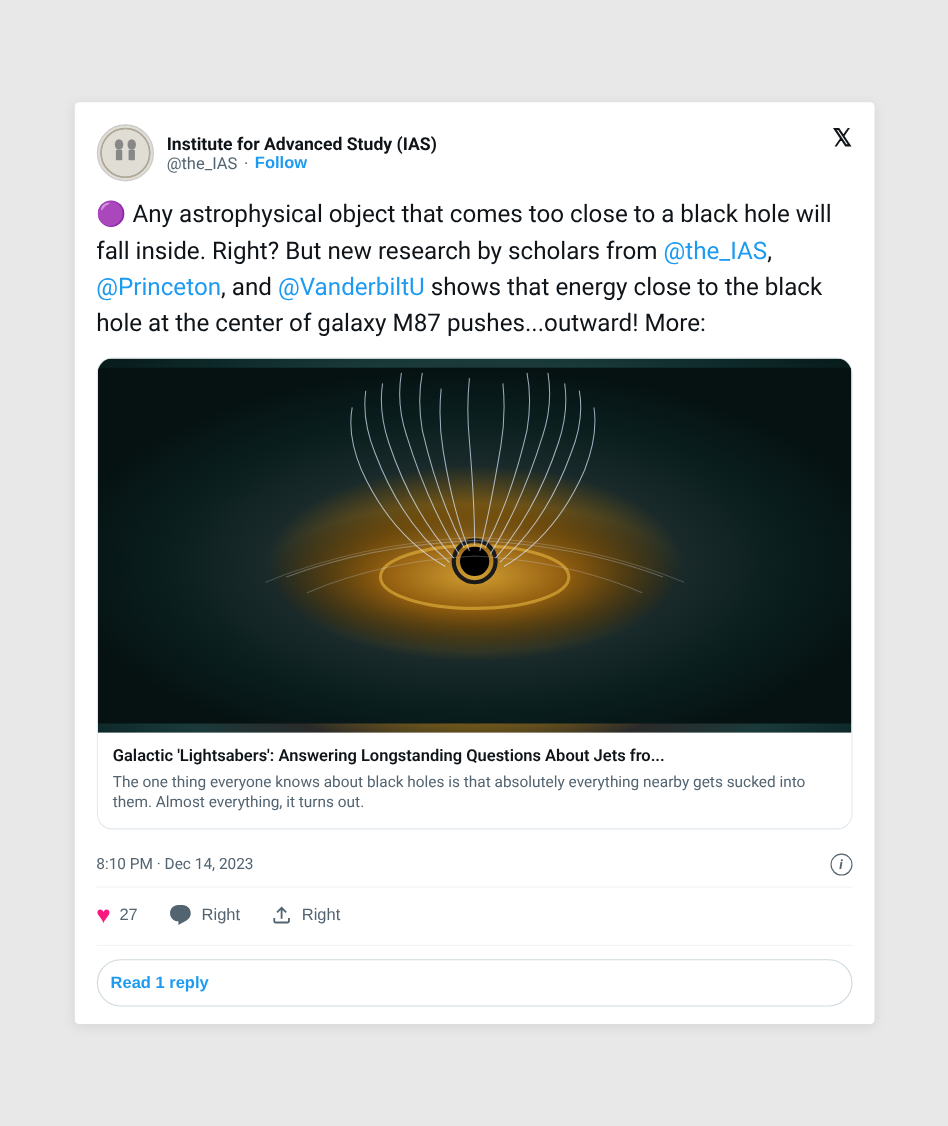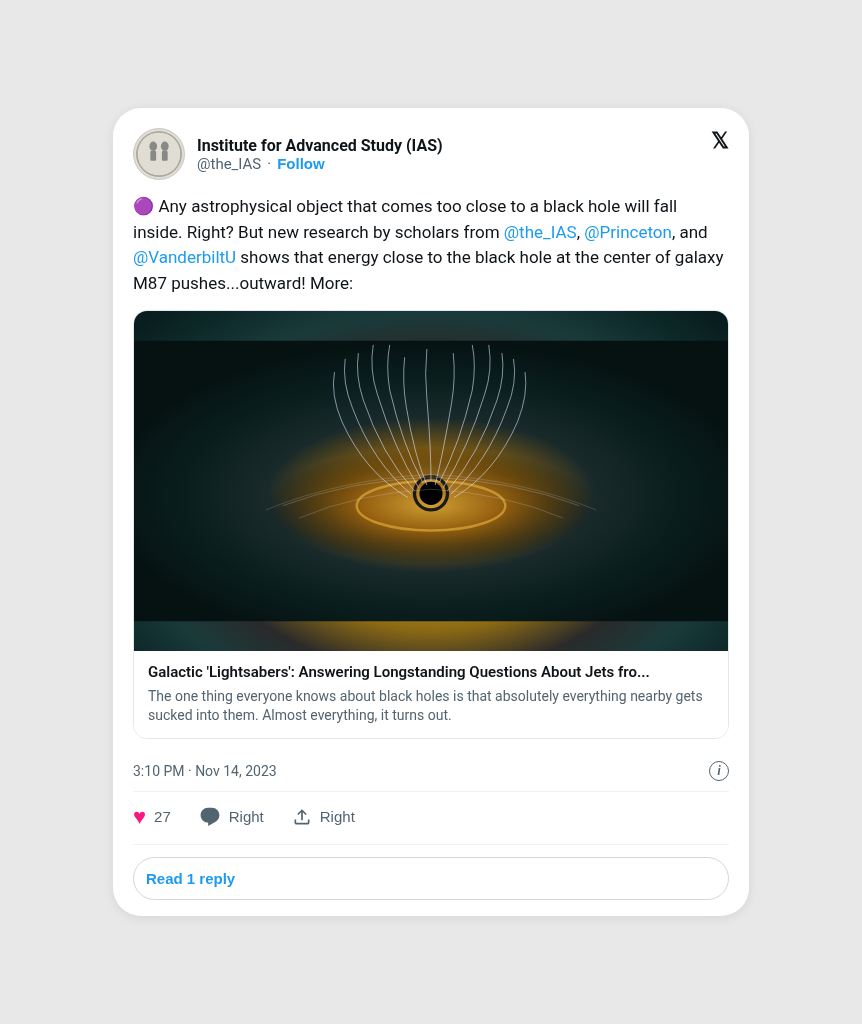--- a/index.html
+++ b/index.html
@@ -6,22 +6,22 @@
     body {
       background: #e8e8e8;
       display: flex;
       justify-content: center;
       align-items: center;
       min-height: 100vh;
       font-family: -apple-system, BlinkMacSystemFont, "Segoe UI", Roboto, Helvetica, Arial, sans-serif;
     }
     .card {
       background: #ffffff;
-      border-radius: 28px;
-      width: 636px;
+      border-radius: 4px;
+      width: 727px;
       padding: 20px 20px 16px 20px;
       box-shadow: 0 2px 12px rgba(0,0,0,0.08);
       position: relative;
     }
     .header {
       display: flex;
       align-items: center;
       margin-bottom: 14px;
     }
     .avatar {
@@ -76,21 +76,21 @@
     .x-logo {
       position: absolute;
       top: 20px;
       right: 20px;
       font-size: 22px;
       font-weight: 900;
       color: #0f1419;
       cursor: pointer;
     }
     .tweet-text {
-      font-size: 17px;
+      font-size: 22px;
       line-height: 1.5;
       color: #0f1419;
       margin-bottom: 14px;
     }
     .tweet-text .mention {
       color: #1d9bf0;
     }
     .media-container {
       border-radius: 14px;
       overflow: hidden;
@@ -298,21 +298,21 @@
       </svg>
     </div>
 
     <div class="link-preview">
       <div class="link-title">Galactic 'Lightsabers': Answering Longstanding Questions About Jets fro...</div>
       <div class="link-desc">The one thing everyone knows about black holes is that absolutely everything nearby gets sucked into them. Almost everything, it turns out.</div>
     </div>
   </div>
 
   <div class="timestamp-row">
-    <span class="timestamp">3:10 PM · Nov 14, 2023</span>
+    <span class="timestamp">8:10 PM · Dec 14, 2023</span>
     <div class="info-icon">i</div>
   </div>
 
   <div class="actions-row">
 
     <button class="action-btn">
       <span class="heart-icon heart-filled">♥</span>
       <span class="like-count">27</span>
     </button>
 

